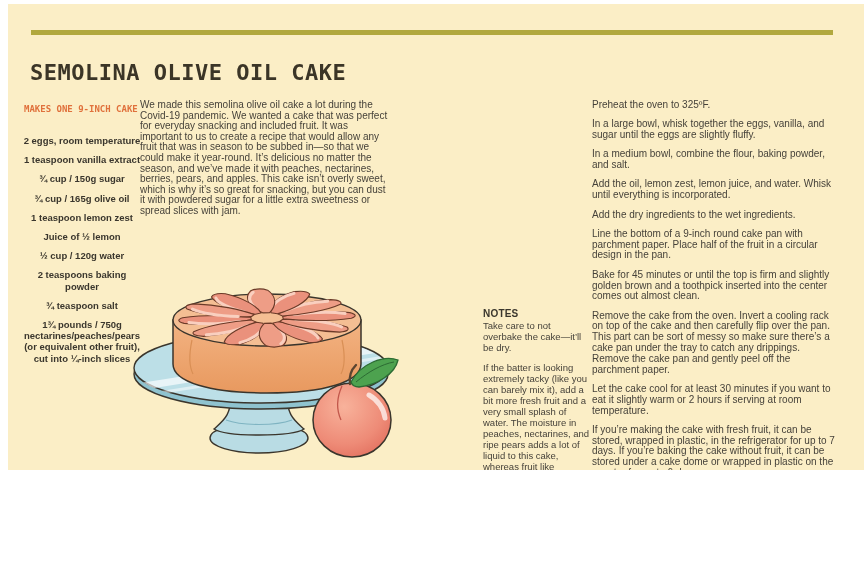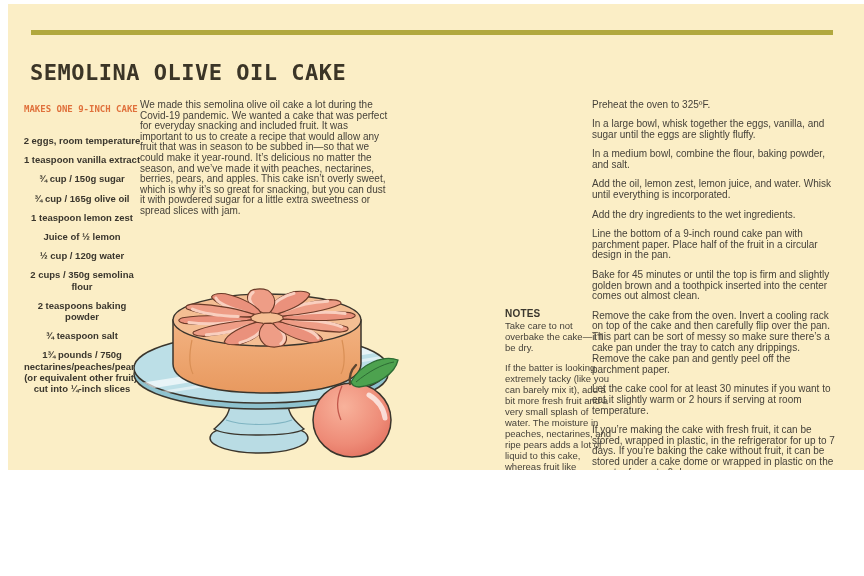--- a/index.html
+++ b/index.html
@@ -18,21 +18,21 @@
   .ingredients{position:absolute;left:20px;top:135px;width:124px;text-align:center;
          font-weight:bold;font-size:9.5px;line-height:11.2px;color:#3A362D;
          overflow-wrap:break-word;}
   .ingredients p{margin:0 0 8px 0;}
 
   .intro{position:absolute;left:140px;top:100px;width:250px;
          font-size:10px;line-height:10.6px;color:#46423A;}
 
   .illustration{position:absolute;left:130px;top:268px;width:350px;height:260px;}
 
-  .notes{position:absolute;left:505px;top:308px;width:109px;
+  .notes{position:absolute;left:483px;top:308px;width:109px;
          font-size:9.5px;line-height:11px;color:#46423A;}
   .notes h3{margin:0 0 1px 0;font-size:10px;color:#3A362D;letter-spacing:.2px;}
   .notes p{margin:0 0 9px 0;}
 
   .steps{position:absolute;left:592px;top:100px;width:244px;
          font-size:10px;line-height:10.8px;color:#46423A;}
   .steps p{margin:0 0 8.5px 0;}
 
   .footer-item{position:absolute;top:538px;font-family:"DejaVu Sans Mono",monospace;
          font-weight:bold;font-size:9.5px;letter-spacing:.3px;color:#E0713C;margin-left:32px;}
@@ -53,21 +53,20 @@
   <div class="yield">MAKES ONE 9-INCH CAKE</div>
 
   <div class="ingredients">
     <p>2 eggs, room temperature</p>
     <p>1 teaspoon vanilla extract</p>
     <p>¾ cup / 150g sugar</p>
     <p>¾ cup / 165g olive oil</p>
     <p>1 teaspoon lemon zest</p>
     <p>Juice of ½ lemon</p>
     <p>½ cup / 120g water</p>
-    <p>2 cups / 350g semolina flour</p>
     <p>2 teaspoons baking powder</p>
     <p>¾ teaspoon salt</p>
     <p>1¾ pounds / 750g nectarines/peaches/pears (or equivalent other fruit), cut into ¼-inch slices</p>
   </div>
 
   <div class="intro">We made this semolina olive oil cake a lot during the Covid-19 pandemic. We wanted a cake that was perfect for everyday snacking and included fruit. It was important to us to create a recipe that would allow any fruit that was in season to be subbed in—so that we could make it year-round. It’s delicious no matter the season, and we’ve made it with peaches, nectarines, berries, pears, and apples. This cake isn’t overly sweet, which is why it’s so great for snacking, but you can dust it with powdered sugar for a little extra sweetness or spread slices with jam.</div>
 
   <svg class="illustration" viewBox="0 0 350 260" xmlns="http://www.w3.org/2000/svg">
     <defs>
       <linearGradient id="cakeGrad" x1="0" y1="0" x2="0" y2="1">

